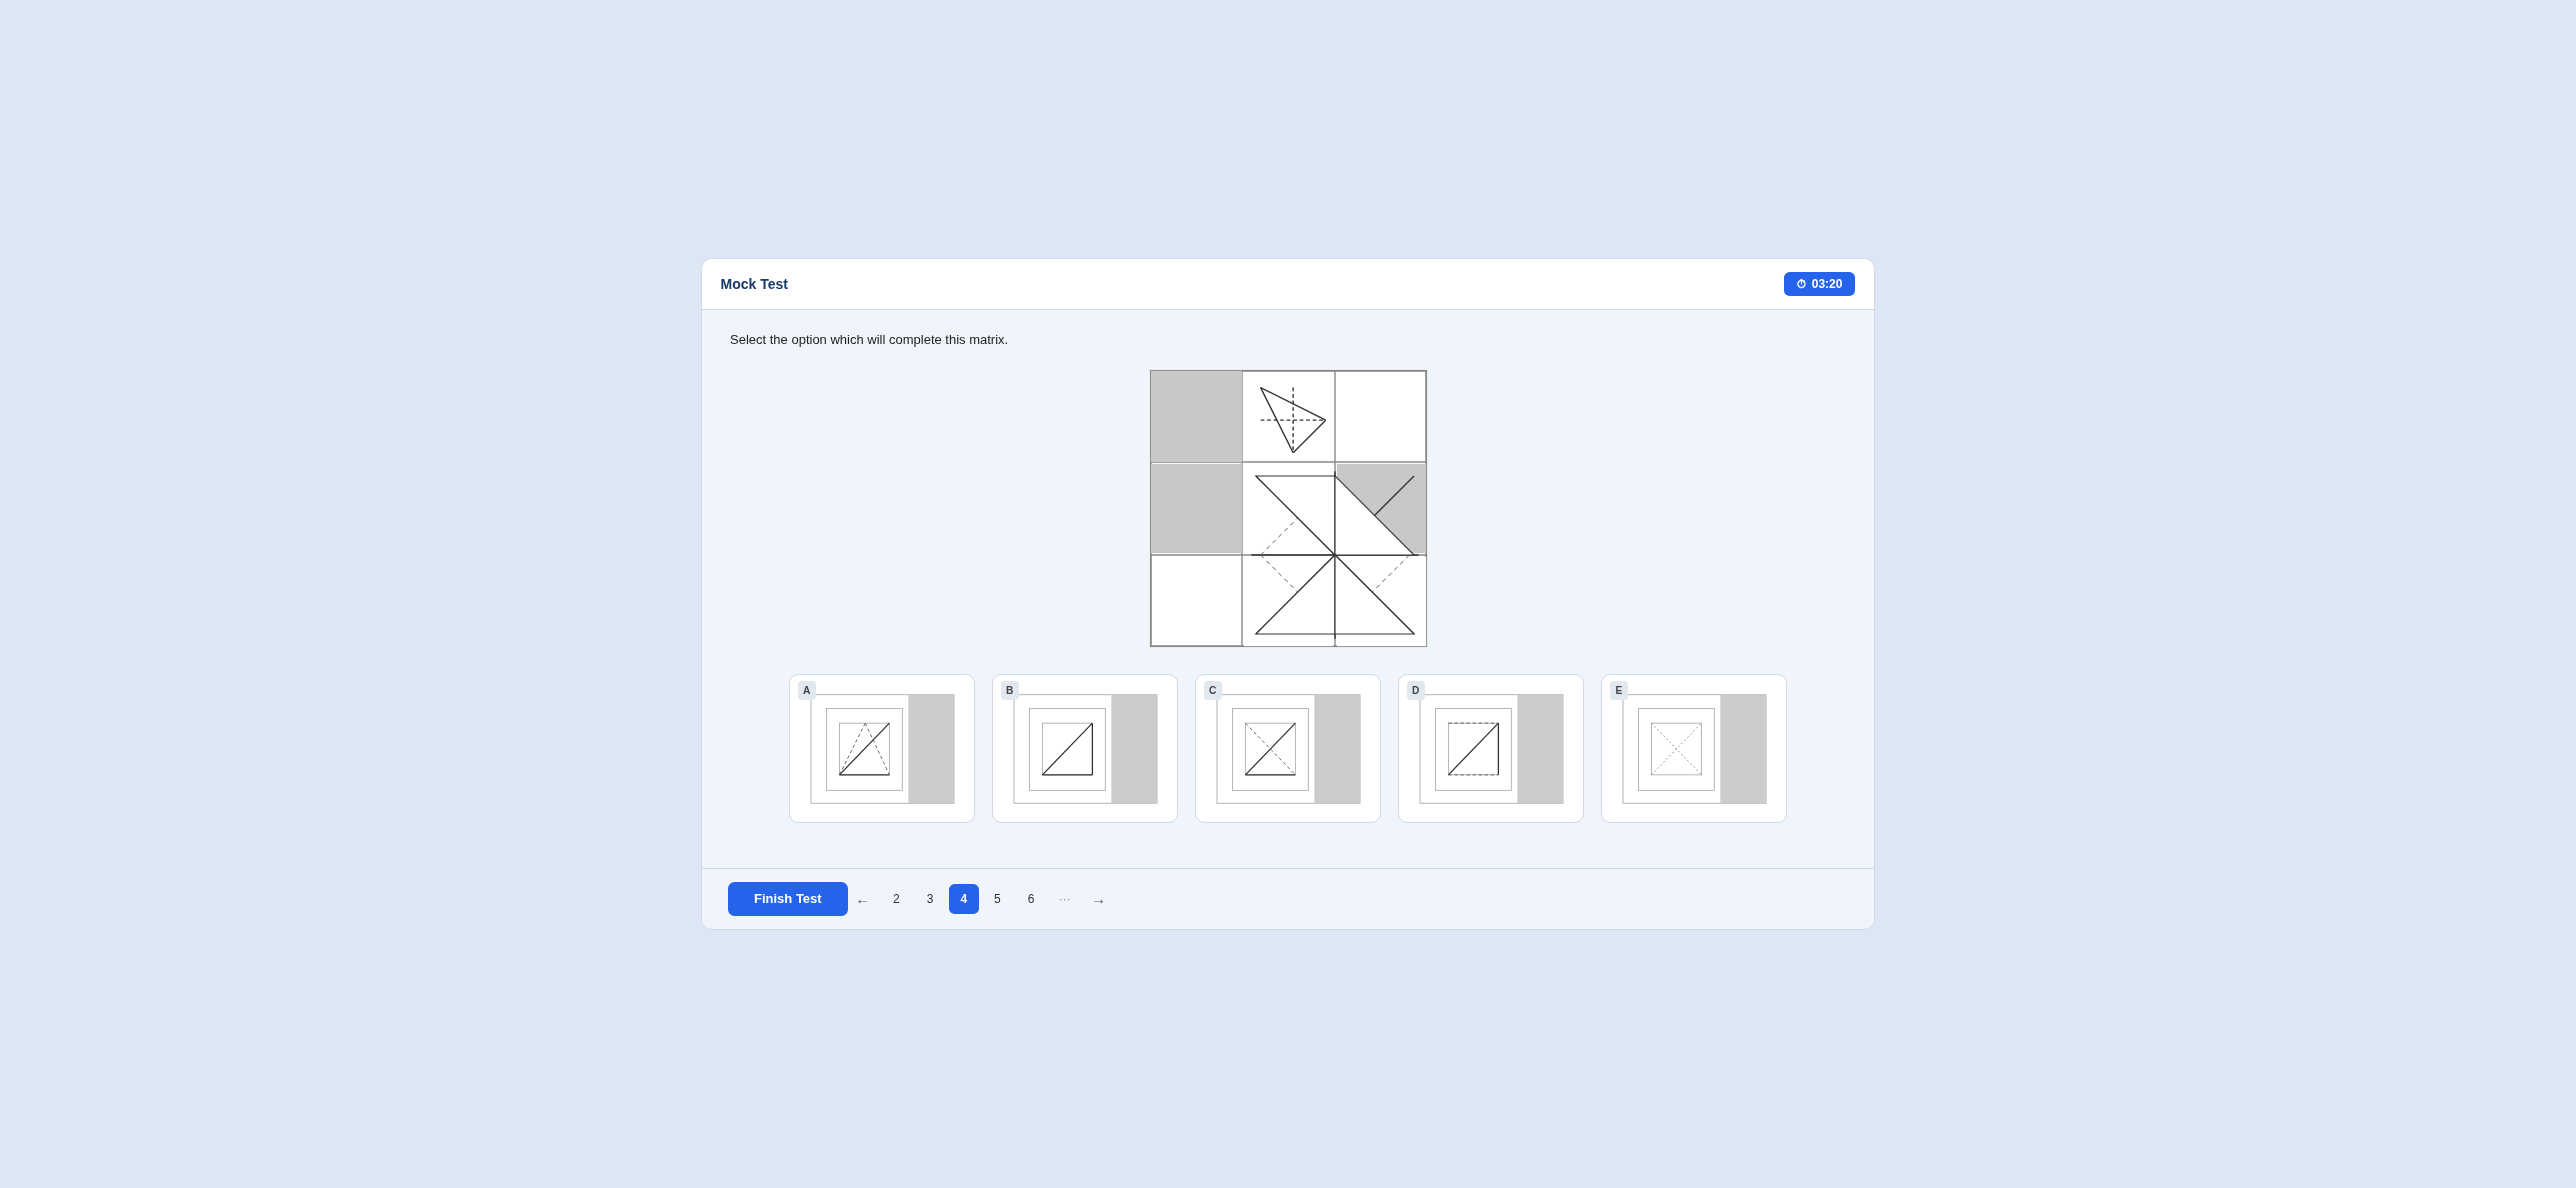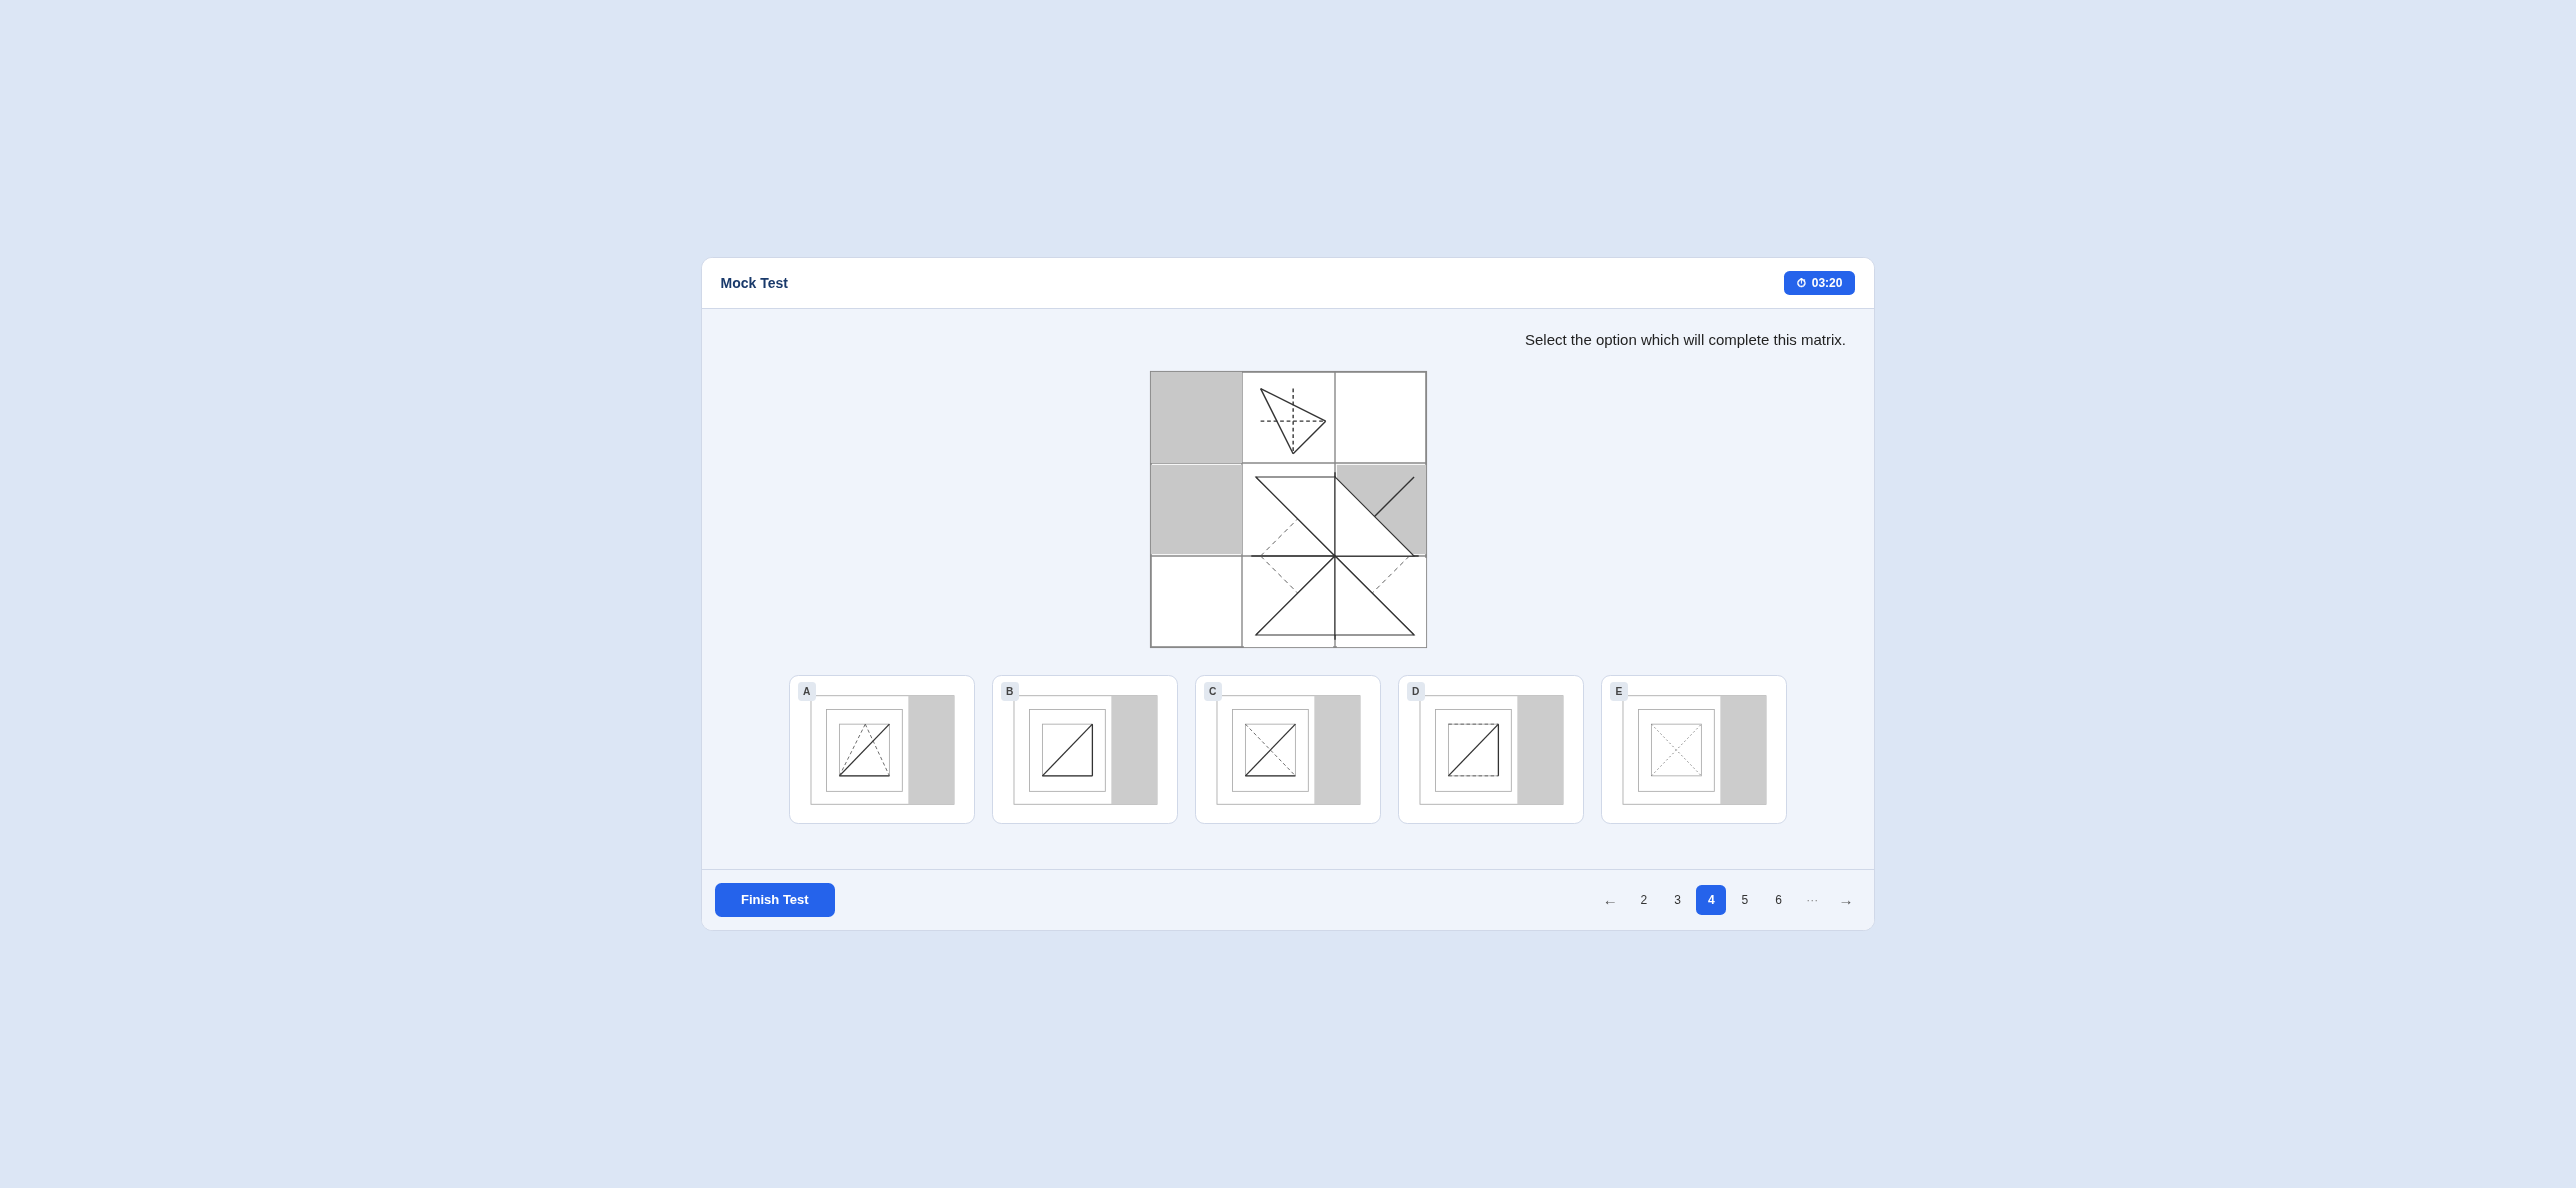--- a/index.html
+++ b/index.html
@@ -45,24 +45,23 @@
       gap: 5.6px;
     }
     .timer-icon {
       font-size: 12px;
     }
     .content-area {
       background: #f0f4fb;
       padding: 22.4px 28px 18.6px;
     }
     .question-text {
-      font-size: 15px;
+      font-size: 13px;
       color: #222;
       margin-bottom: 22.4px;
-      text-align: right;
     }
     .matrix-wrapper {
       display: flex;
       justify-content: center;
       margin-bottom: 26px;
     }
     .matrix-svg-container {
       width: 279px;
       height: 279px;
     }
@@ -97,22 +96,22 @@
       height: 18.6px;
       border-radius: 3.7px;
       display: flex;
       align-items: center;
       justify-content: center;
       z-index: 2;
     }
     .footer {
       display: flex;
       align-items: center;
-      justify-content: space-between;
-      padding: 13px 13px;
+      justify-content: flex-start;
+      padding: 13px 26px;
       background: #f0f4fb;
       border-top: 0.9px solid #d0d8e8;
     }
     .finish-btn {
       background: #2563eb;
       color: #fff;
       border: none;
       border-radius: 6.5px;
       padding: 9.3px 26px;
       font-size: 13px;

